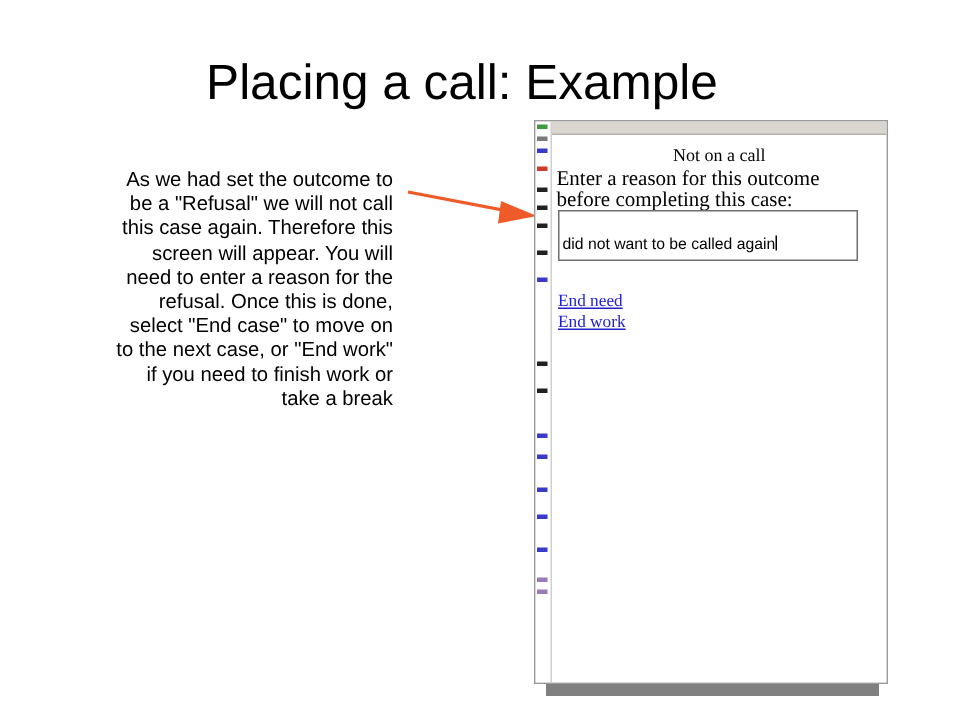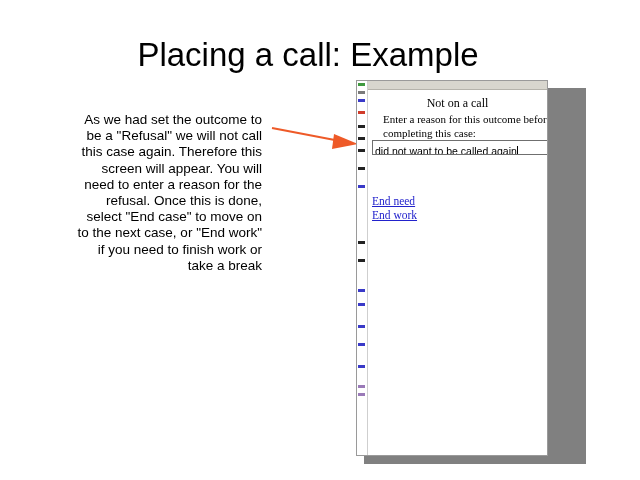--- a/index.html
+++ b/index.html
@@ -59,21 +59,21 @@
     left: 364px;
     top: 88px;
     width: 222px;
     height: 376px;
     background: #808080;
   }
   .screenshot-panel {
     position: absolute;
     left: 356px;
     top: 80px;
-    width: 192px;
+    width: 236px;
     height: 376px;
     background: #ffffff;
     border: 1px solid #9a9a9a;
     box-sizing: border-box;
     overflow: hidden;
   }
   
   .underlay-strip {
     position: absolute;
     left: 0;
@@ -131,40 +131,39 @@
     color: #000000;
     white-space: nowrap;
   }
 
   .panel-instruction {
     position: absolute;
     left: 3px;
     top: 22px;
     width: 208px;
     font-family: "Liberation Serif", serif;
-    font-size: 11px;
+    font-size: 14px;
     line-height: 13.5px;
     color: #000000;
-    margin-left: 12px;
   }
 
   .reason-field {
     position: absolute;
     left: 4px;
     top: 49px;
     width: 200px;
     height: 15px;
     border: 1px solid #6f6f6f;
     background: #ffffff;
     box-sizing: border-box;
     font-family: "Liberation Sans", sans-serif;
     font-size: 10.5px;
     line-height: 13px;
     color: #000000;
-    padding: 4px 2px;
+    padding: 16px 2px;
     white-space: nowrap;
     overflow: hidden;
   }
   .caret {
     display: inline-block;
     width: 1px;
     height: 10px;
     background: #000000;
     vertical-align: -1px;
     margin-left: 0px;

